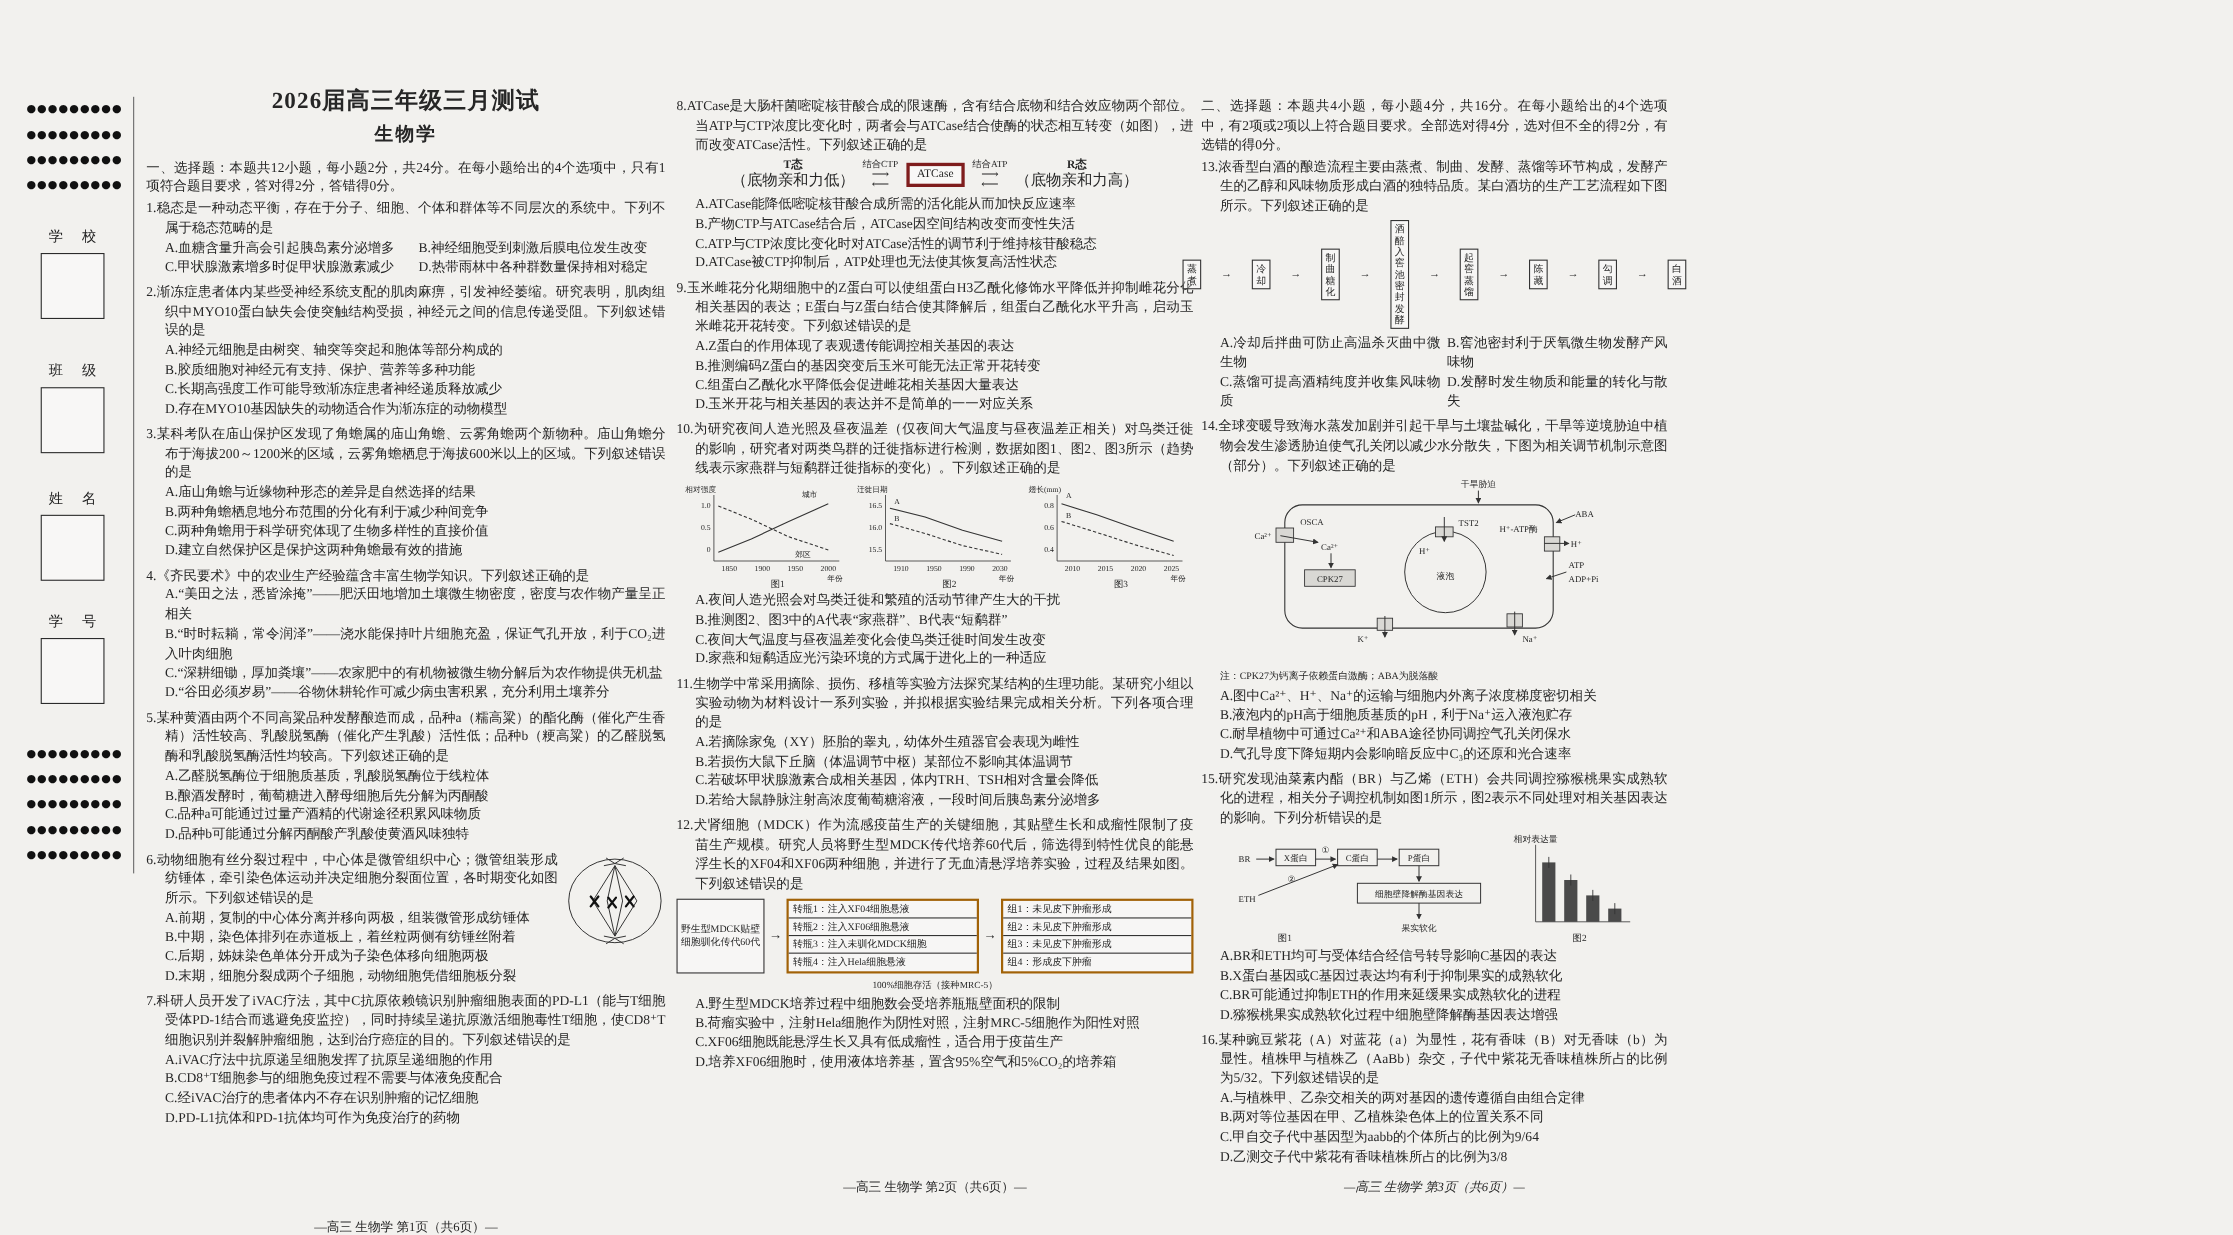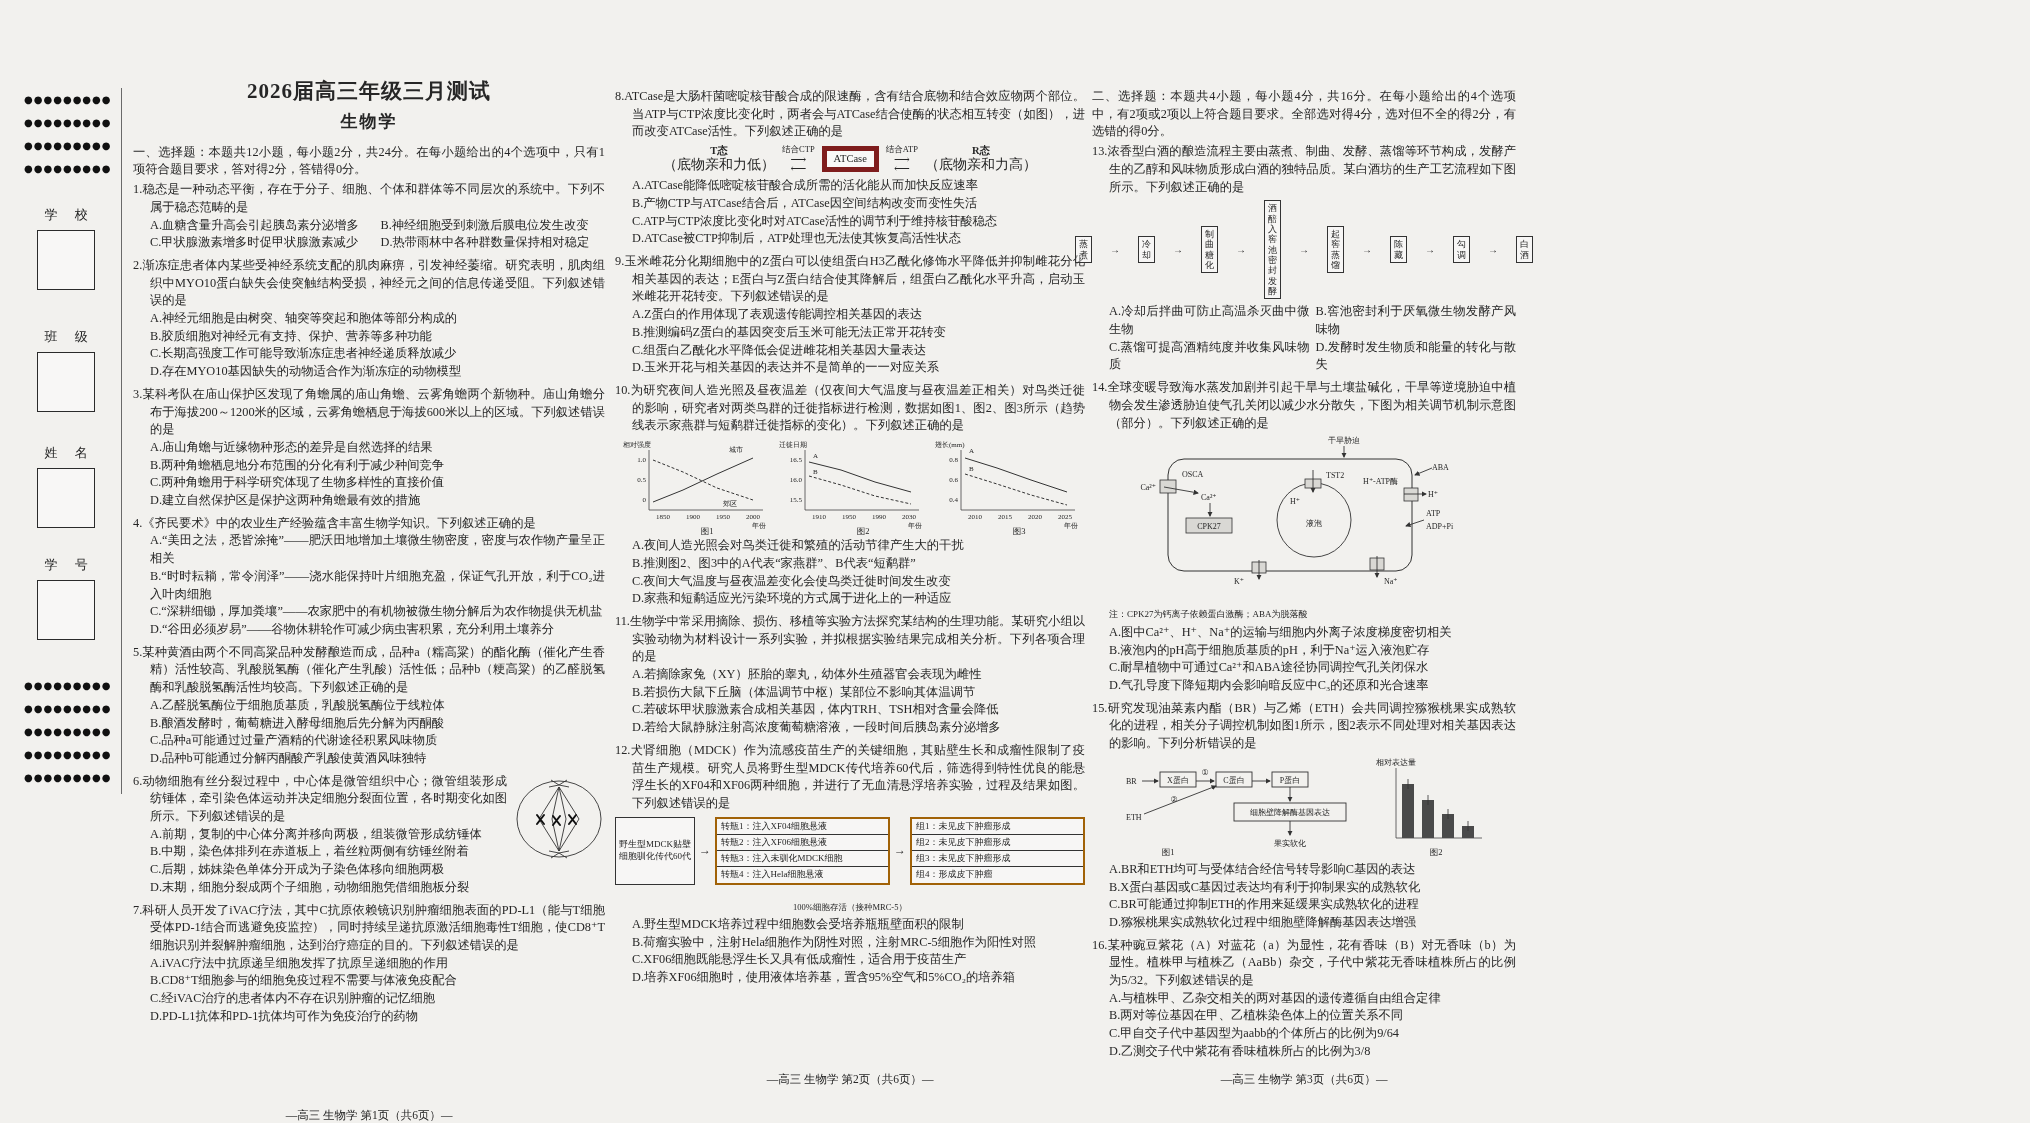--- a/index.html
+++ b/index.html
@@ -27,54 +27,54 @@
   p{margin:0;}
   .intro{margin:0 0 2px;}
   .q{margin:0 0 5px;}
   .stem{padding-left:17px;text-indent:-17px;}
   .opts .op{display:block;padding-left:17px;}
   .opts.grid2{display:grid;grid-template-columns:1fr 1fr;column-gap:6px;padding-left:17px;}
   .opts.grid2 .op{padding-left:0;}
   .footer{position:absolute;top:1072px;text-align:center;font-size:11.5px;}
   #footer1{left:133px;width:472px;margin-top:36px;}
   #footer2{left:615px;width:470px;}
-  #footer3{left:1092px;width:424px;}
+  #footer3{left:1092px;width:424px;font-style:italic;}
 
   
   .q6fig{float:right;margin:2px 0 2px 6px;}
   .q6fig svg .st{stroke:#333;fill:none;stroke-width:.9;}
   .q6fig svg .ch{stroke:#111;stroke-width:2;stroke-linecap:round;}
 
   
   .q8fig{display:flex;align-items:center;justify-content:center;gap:7px;margin:4px 0;font-size:10.5px;line-height:1.15;}
   .q8fig .st{font-weight:700;display:block;text-align:center;}
   .q8fig .sub{display:block;font-size:14px;text-align:center;}
   .q8fig .mid{text-align:center;}
   .q8fig .albl{display:block;font-size:8.5px;}
   .q8fig .arr{display:block;font-size:11px;line-height:9px;}
-  .q8fig .enz{border:5px solid #7f1d1d;padding:2px 7px;font-size:10.5px;background:rgba(255,255,255,.5);}
+  .q8fig .enz{border:3px solid #7f1d1d;padding:2px 7px;font-size:10.5px;background:rgba(255,255,255,.5);}
 
   
   .mcrow{display:flex;justify-content:space-between;margin:3px 4px 1px;}
   .mc .ax{stroke:#444;stroke-width:.8;}
   .mc .ln{fill:none;stroke:#333;stroke-width:1;}
   .mc .ln2{fill:none;stroke:#333;stroke-width:1;stroke-dasharray:3 2;}
   .mc text{fill:#262626;}
   .mc .tk{font-size:7px;}
   .mc .yl{font-size:7px;}
   .mc .cap{font-size:8.5px;}
 
   
   .q12fig{display:flex;align-items:stretch;gap:4px;margin:4px 0 1px;font-size:9px;line-height:1.25;text-align:left;}
   .q12left{border:1px solid #333;width:72px;padding:3px;display:flex;align-items:center;text-align:center;background:rgba(255,255,255,.4);}
   .q12col{border:2px solid #a16207;flex:1;background:rgba(255,255,255,.4);}
   .q12row{border-bottom:1px solid #333;padding:2px 4px;}
   .q12row:last-child{border-bottom:none;}
   .q12arr{align-self:center;font-size:12px;}
-  .q12note{font-size:8.5px;text-align:center;margin:16px 0 3px;}
+  .q12note{font-size:8.5px;text-align:center;margin:4px 0 3px;}
 
   
   .q13flow{display:flex;align-items:center;justify-content:center;gap:18px;margin:4px 0;}
   .fbox{border:1px solid #333;font-size:9px;line-height:1.15;padding:2px 3px;text-align:center;max-width:56px;background:rgba(255,255,255,.4);}
   .farr{font-size:10px;}
 
   
   .q14wrap{text-align:center;margin:2px 0 0;}
   .q14svg .cell{fill:none;stroke:#333;stroke-width:1;}
   .q14svg .vac{fill:none;stroke:#333;stroke-width:.9;}

